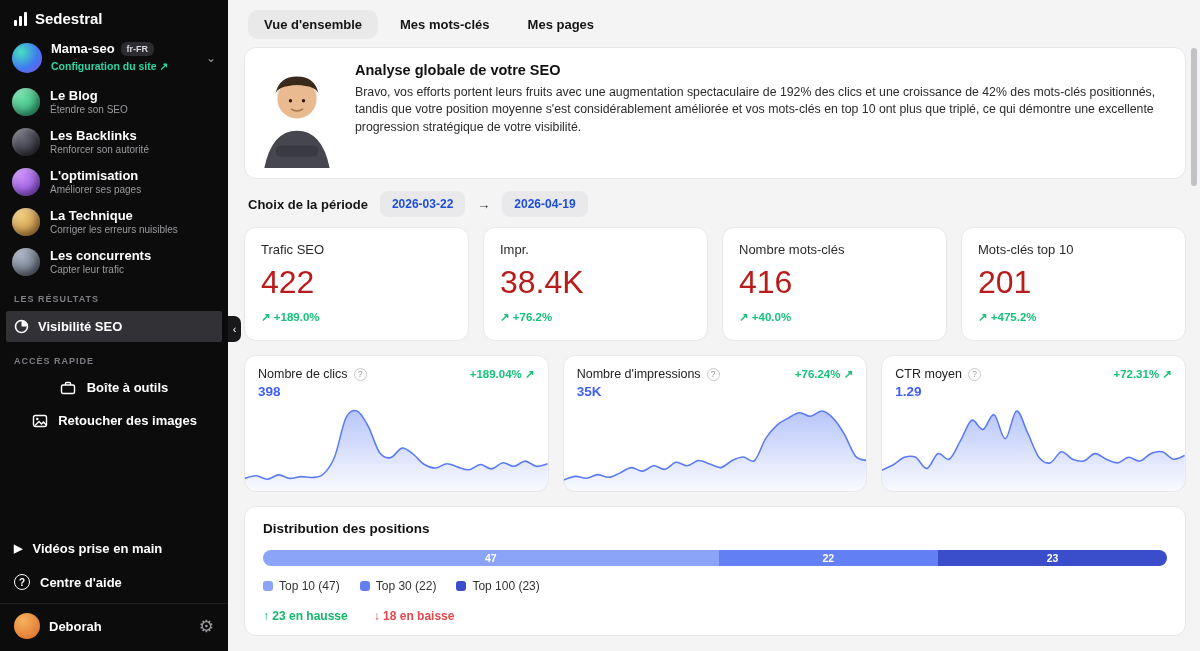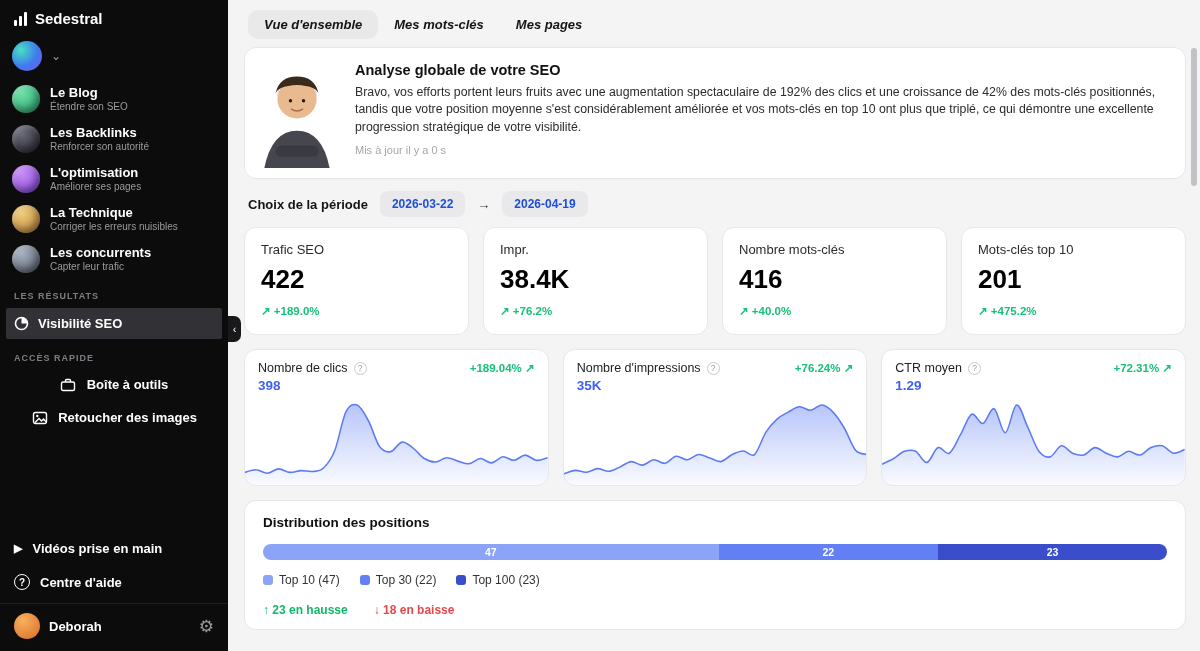--- a/index.html
+++ b/index.html
@@ -53,21 +53,21 @@
   .user-row { display:flex; align-items:center; gap:9px; padding:9px 14px 4px; border-top:1px solid #202023; margin-top:4px; }
   .user-avatar { width:26px; height:26px; border-radius:50%;
                  background:radial-gradient(circle at 35% 30%, #f6b25e, #d96a25); }
   .user-name { font-size:13px; font-weight:700; flex:1; }
   .gear { color:#9a9aa0; font-size:17px; cursor:pointer; }
 
   
   .main { flex:1; height:651px; position:relative; padding:8px 14px 10px 16px; overflow:hidden; }
   .vscrollbar { position:absolute; right:3px; top:48px; width:6px; height:138px; background:#c2c2c6; border-radius:3px; }
 
-  .tabs { display:flex; padding:2px 0 8px 4px;font-style:italic; }
+  .tabs { display:flex; gap:6px; padding:2px 0 8px 4px; }
   .tab { padding:7px 16px; font-size:13px; font-weight:700; color:#141414; border-radius:10px; cursor:pointer; }
   .tab.active { background:#e9e9ea; }
 
   .card { background:#fff; border:1px solid #e7e7e9; border-radius:12px; }
 
   .analysis-card { display:flex; gap:16px; padding:8px 20px 10px 10px; align-items:flex-start; }
   .assistant { width:84px; height:112px; flex-shrink:0; }
   .analysis-text { padding-top:6px; }
   .analysis-title { font-size:14.5px; font-weight:700; color:#111; margin-bottom:6px; }
   .analysis-body { font-size:12.3px; color:#2c2c2e; line-height:1.42; }
@@ -75,21 +75,21 @@
 
   .period-row { display:flex; align-items:center; gap:12px; margin:12px 0 10px 4px; }
   .period-label { font-size:13px; font-weight:700; color:#141414; }
   .date-btn { background:#e9e9eb; border:none; font-family:inherit; font-size:12px; font-weight:700; color:#1d4ed8;
               padding:6px 12px; border-radius:8px; cursor:pointer; }
   .period-arrow { font-size:13px; color:#333; }
 
   .stats-grid { display:grid; grid-template-columns:repeat(4,1fr); gap:14px; }
   .stat-card { padding:14px 16px 16px; }
   .stat-label { font-size:13px; color:#2a2a2c; }
-  .stat-value { font-size:26px; font-weight:700; color:#000000; margin:7px 0 9px; }
+  .stat-value { font-size:32px; font-weight:400; color:#b91c1c; margin:7px 0 9px; }
   .stat-delta { font-size:11.5px; font-weight:700; color:#17c17a; }
 
   .charts-grid { display:grid; grid-template-columns:repeat(3,1fr); gap:14px; margin-top:14px; }
   .chart-card { overflow:hidden; display:flex; flex-direction:column; }
   .chart-head { display:flex; justify-content:space-between; align-items:flex-start; padding:11px 13px 0; }
   .chart-title-wrap { display:flex; align-items:center; gap:6px; }
   .chart-title { font-size:12.5px; color:#222; }
   .qmark { width:13px; height:13px; border:1px solid #c9c9cd; border-radius:50%; color:#9a9a9e; font-size:8.5px;
            display:flex; align-items:center; justify-content:center; cursor:pointer; }
   .chart-delta { font-size:11.5px; font-weight:700; color:#17c17a; }
@@ -115,20 +115,27 @@
     <span class="brand-icon">
         <i></i>
         <i></i>
         <i></i>
       </span>
     <span>Sedestral</span>
   </div>
 
   <div class="site-row">
     <span class="site-avatar"></span>
+    <span class="site-meta">
+      <span class="site-name-row">
+        <span class="site-name">Mama-seo</span>
+        <span class="locale-badge">fr-FR</span>
+      </span>
+      <span class="site-config">Configuration du site ↗</span>
+    </span>
     <span class="chevron">⌄</span>
   </div>
 
 
   <div class="nav-item">
     <span class="pillar-avatar pa-0"></span>
     <span>
         <div class="nav-title">Le Blog</div>
     <div class="nav-sub">Étendre son SEO</div>
       </span>
@@ -229,21 +236,20 @@
       <circle cx="45" cy="46" r="21" fill="#e9b98f"></circle>
       <path d="M24 44 a21 21 0 0 1 42 0 q0 -10 -6 -14 q-7 -7 -15 -7 q-8 0 -15 7 q-6 4 -6 14 Z" fill="#3a2a1c"></path>
       <path d="M22 40 q4 -18 23 -18 q19 0 23 18 q-3 -8 -23 -9 q-20 1 -23 9 Z" fill="#3a2a1c"></path>
       <circle cx="38" cy="48" r="1.8" fill="#27190f"></circle>
       <circle cx="52" cy="48" r="1.8" fill="#27190f"></circle>
       <path d="M39 57 q6 4 12 0" stroke="#a5704a" stroke-width="1.6" fill="none" stroke-linecap="round"></path>
     </svg>
     <div class="analysis-text">
       <h2 class="analysis-title">Analyse globale de votre SEO</h2>
       <p class="analysis-body">Bravo, vos efforts portent leurs fruits avec une augmentation spectaculaire de 192% des clics et une croissance de 42% des mots-clés positionnés, tandis que votre position moyenne s'est considérablement améliorée et vos mots-clés en top 10 ont plus que triplé, ce qui démontre une excellente progression stratégique de votre visibilité.</p>
-      <div class="analysis-updated">Mis à jour il y a 0 s</div>
     </div>
   </section>
 
   <div class="period-row">
     <span class="period-label">Choix de la période</span>
     <button class="date-btn">2026-03-22</button>
     <span class="period-arrow">→</span>
     <button class="date-btn">2026-04-19</button>
   </div>
 

